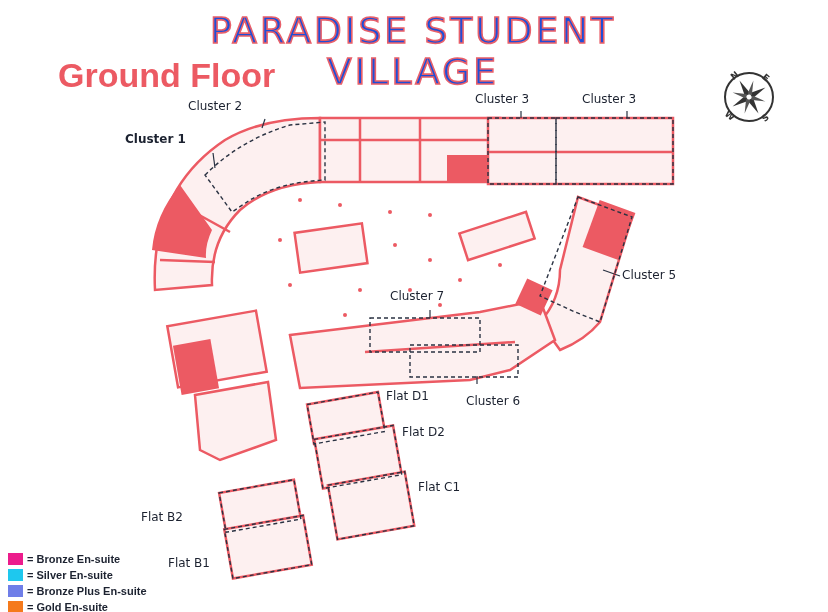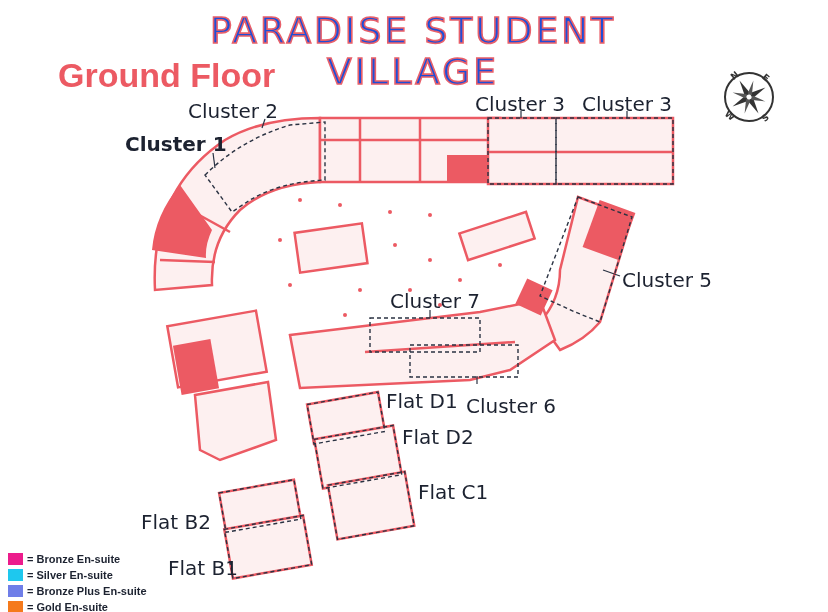--- a/index.html
+++ b/index.html
@@ -1,20 +1,20 @@
 <!DOCTYPE html>
 <html><head>
 <meta charset="utf-8">
 <style>
   html,body{margin:0;padding:0;background:#ffffff;}
   body{width:828px;height:612px;position:relative;overflow:hidden;font-family:"DejaVu Sans",sans-serif;}
   .title{position:absolute;left:118px;top:10px;width:590px;text-align:center;font-family:"DejaVu Sans",sans-serif;font-weight:normal;font-size:36px;letter-spacing:3px;color:#1d4ed8;
     -webkit-text-stroke:1.6px #e8606a;text-shadow:0 0 0 #e8606a;}
   .floor{position:absolute;left:10px;top:56px;font-family:"Liberation Sans",sans-serif;font-weight:bold;font-size:34px;color:#ec5a63;margin-left:48px;}
-  .lbl{position:absolute;font-family:"DejaVu Sans",sans-serif;font-size:20px;color:#1c2230;white-space:nowrap;}
+  .lbl{position:absolute;font-family:"DejaVu Sans",sans-serif;font-size:12px;color:#1c2230;white-space:nowrap;}
   svg.plan{position:absolute;left:0;top:0;}
   .legend{position:absolute;left:8px;top:527px;margin-top:24px;}
   .lg-row{display:flex;align-items:center;height:16px;}
   .sw{width:15px;height:12px;margin-right:4px;}
   .lg-text{font-family:"Liberation Sans",sans-serif;font-weight:bold;font-size:11px;color:#1c2230;}
   .compass{position:absolute;left:718px;top:66px;}
 </style>
 </head>
 <body>
 

